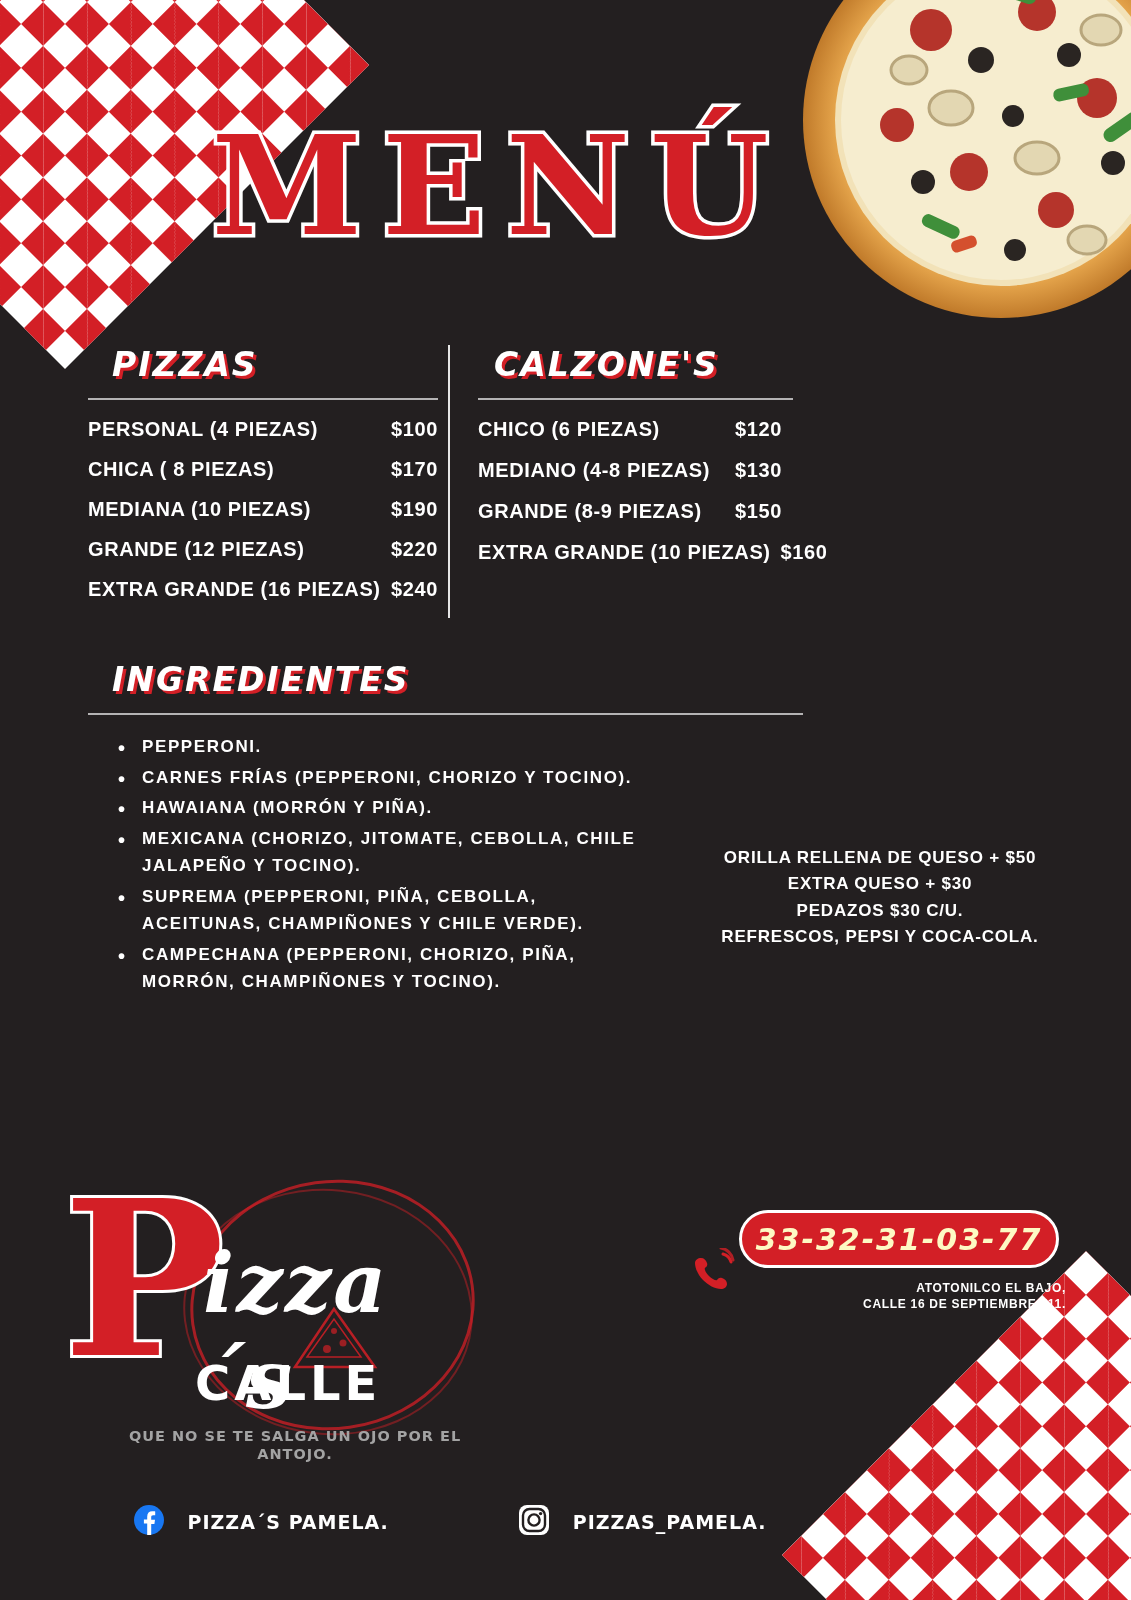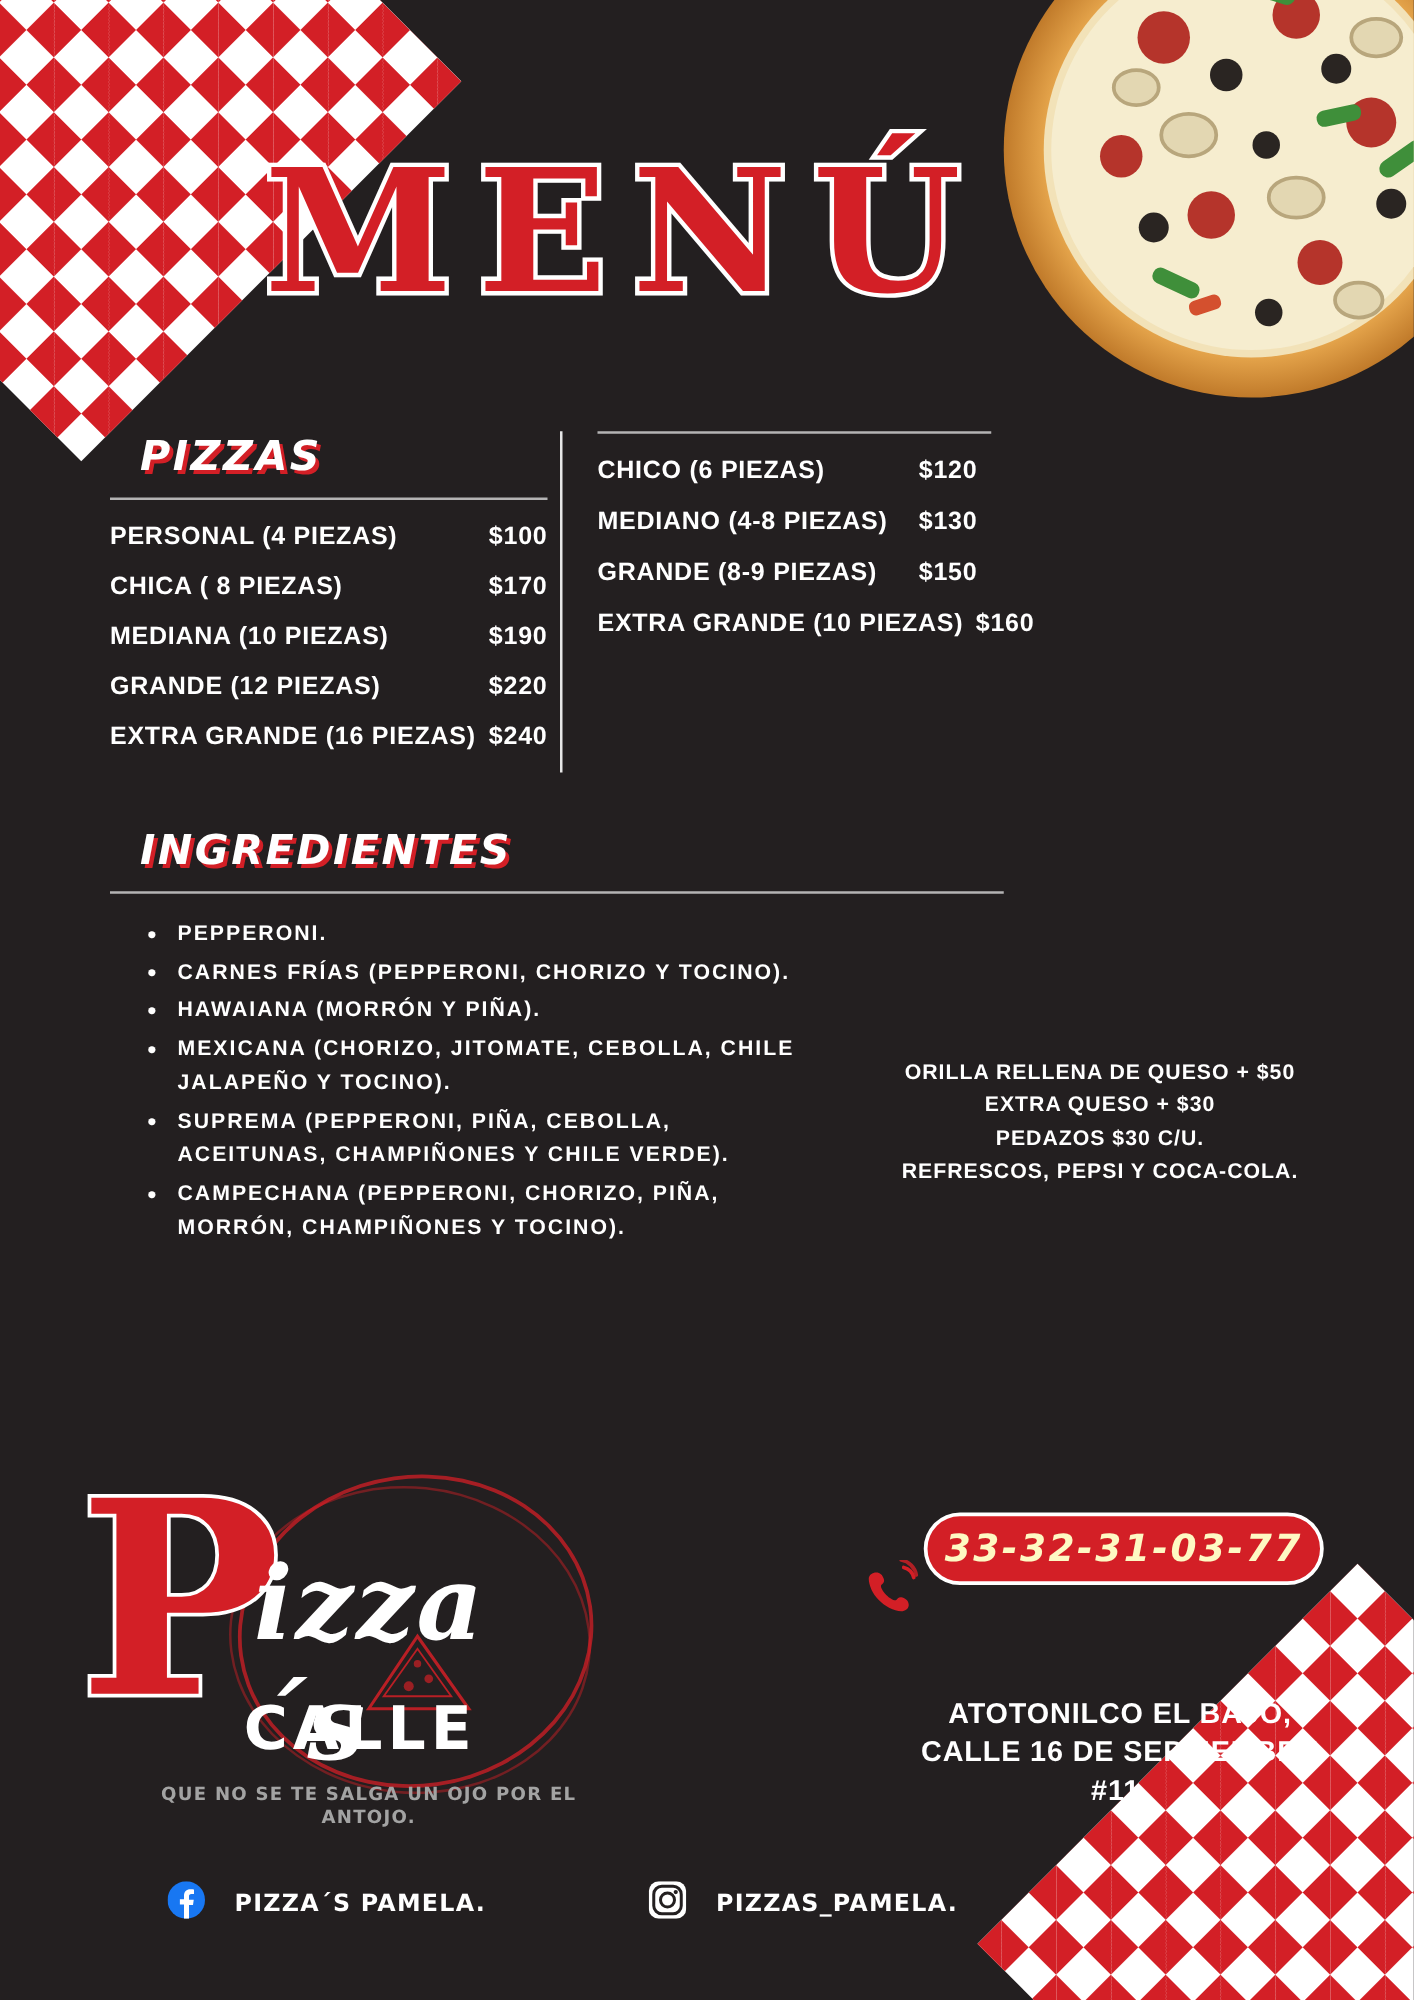--- a/index.html
+++ b/index.html
@@ -277,24 +277,24 @@
   .phone-icon {
     position: absolute;
     right: 392px;
     top: 1248px;
     width: 52px;
     height: 52px;
   }
   .address {
     position: absolute;
     right: 65px;
-    top: 1355px;
+    top: 1280px;
     width: 340px;
-    text-align: center;
-    font-size: 23px;
+    text-align: right;
+    font-size: 12px;
     font-weight: bold;
     letter-spacing: .7px;
     line-height: 1.35;
   }
 
   
   .socials {
     position: absolute;
     left: 0;
     top: 1505px;
@@ -397,20 +397,21 @@
       <span class="pname">GRANDE (12 PIEZAS)</span>
       <span class="pval">$220</span>
     </div>
     <div class="price-row">
       <span class="pname">EXTRA GRANDE (16 PIEZAS)</span>
       <span class="pval">$240</span>
     </div>
   </div>
 
   <div class="col-right">
+    <div class="sec-head">CALZONE'S</div>
     <div class="rule"></div>
 
     <div class="price-row">
       <span class="pname">CHICO (6 PIEZAS)</span>
       <span class="pval">$120</span>
     </div>
     <div class="price-row">
       <span class="pname">MEDIANO (4-8 PIEZAS)</span>
       <span class="pval">$130</span>
     </div>

